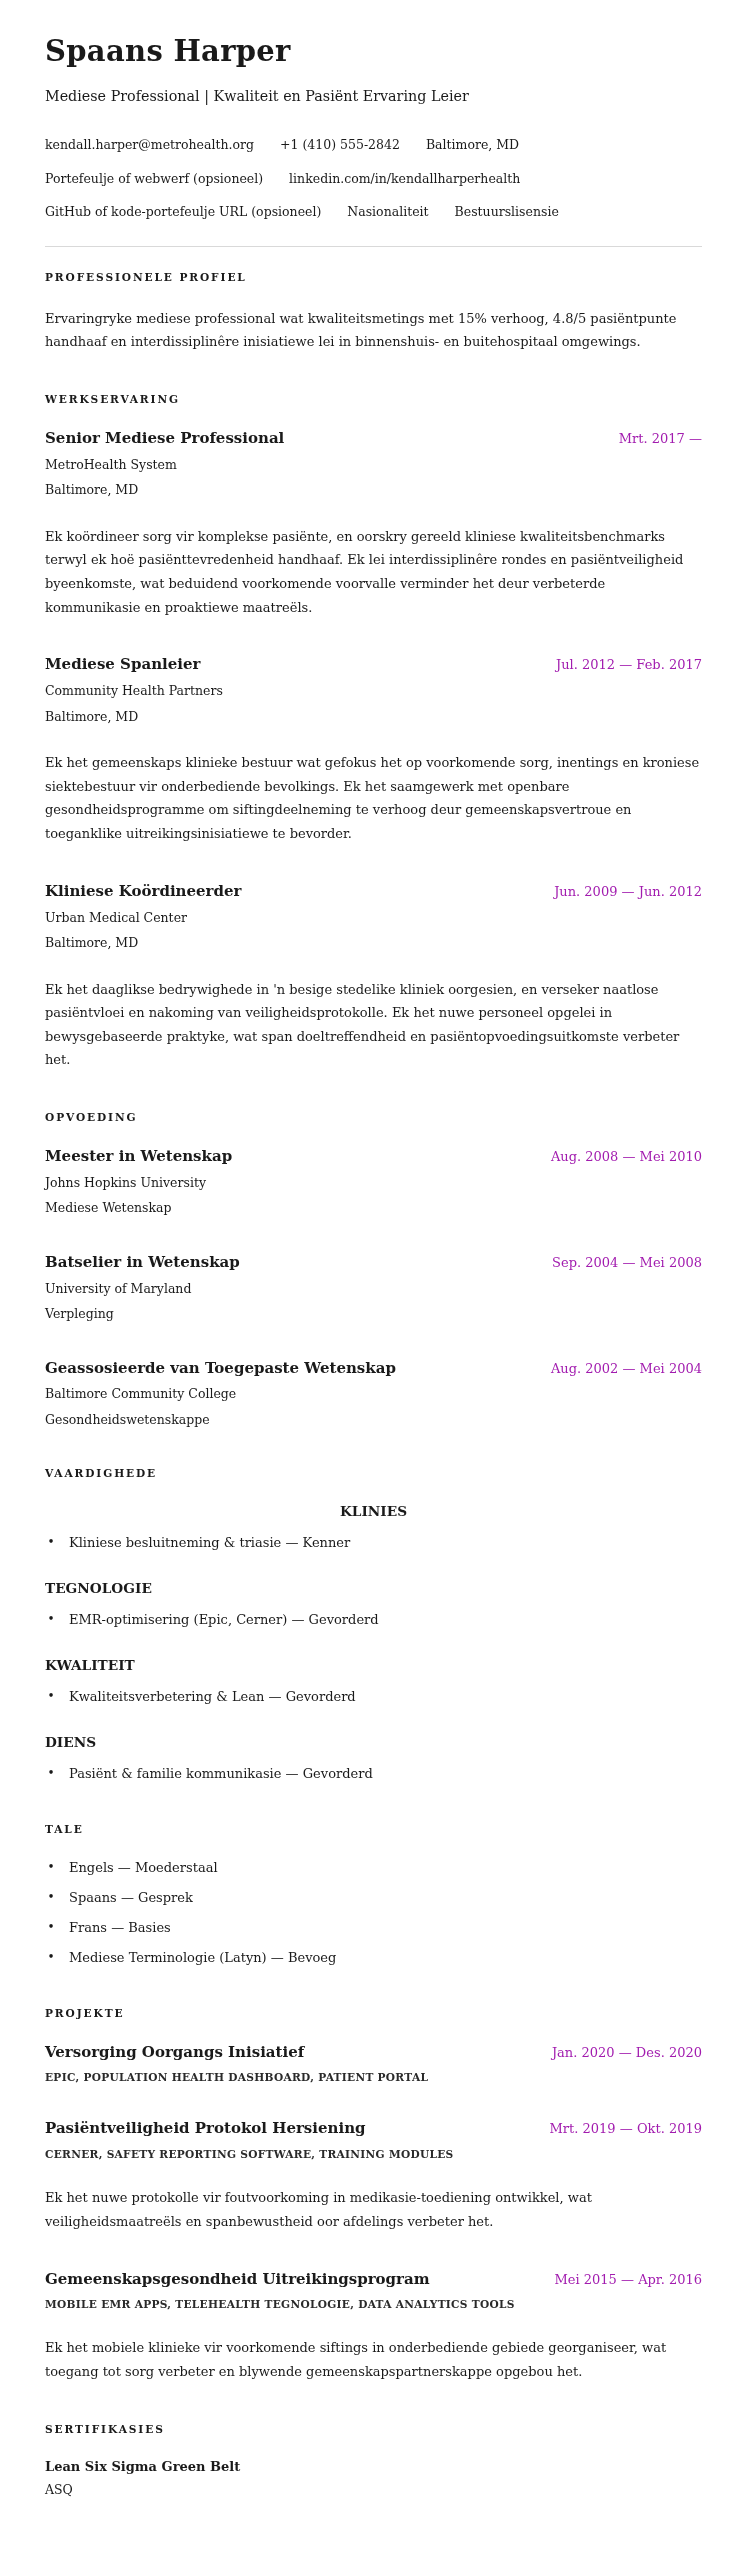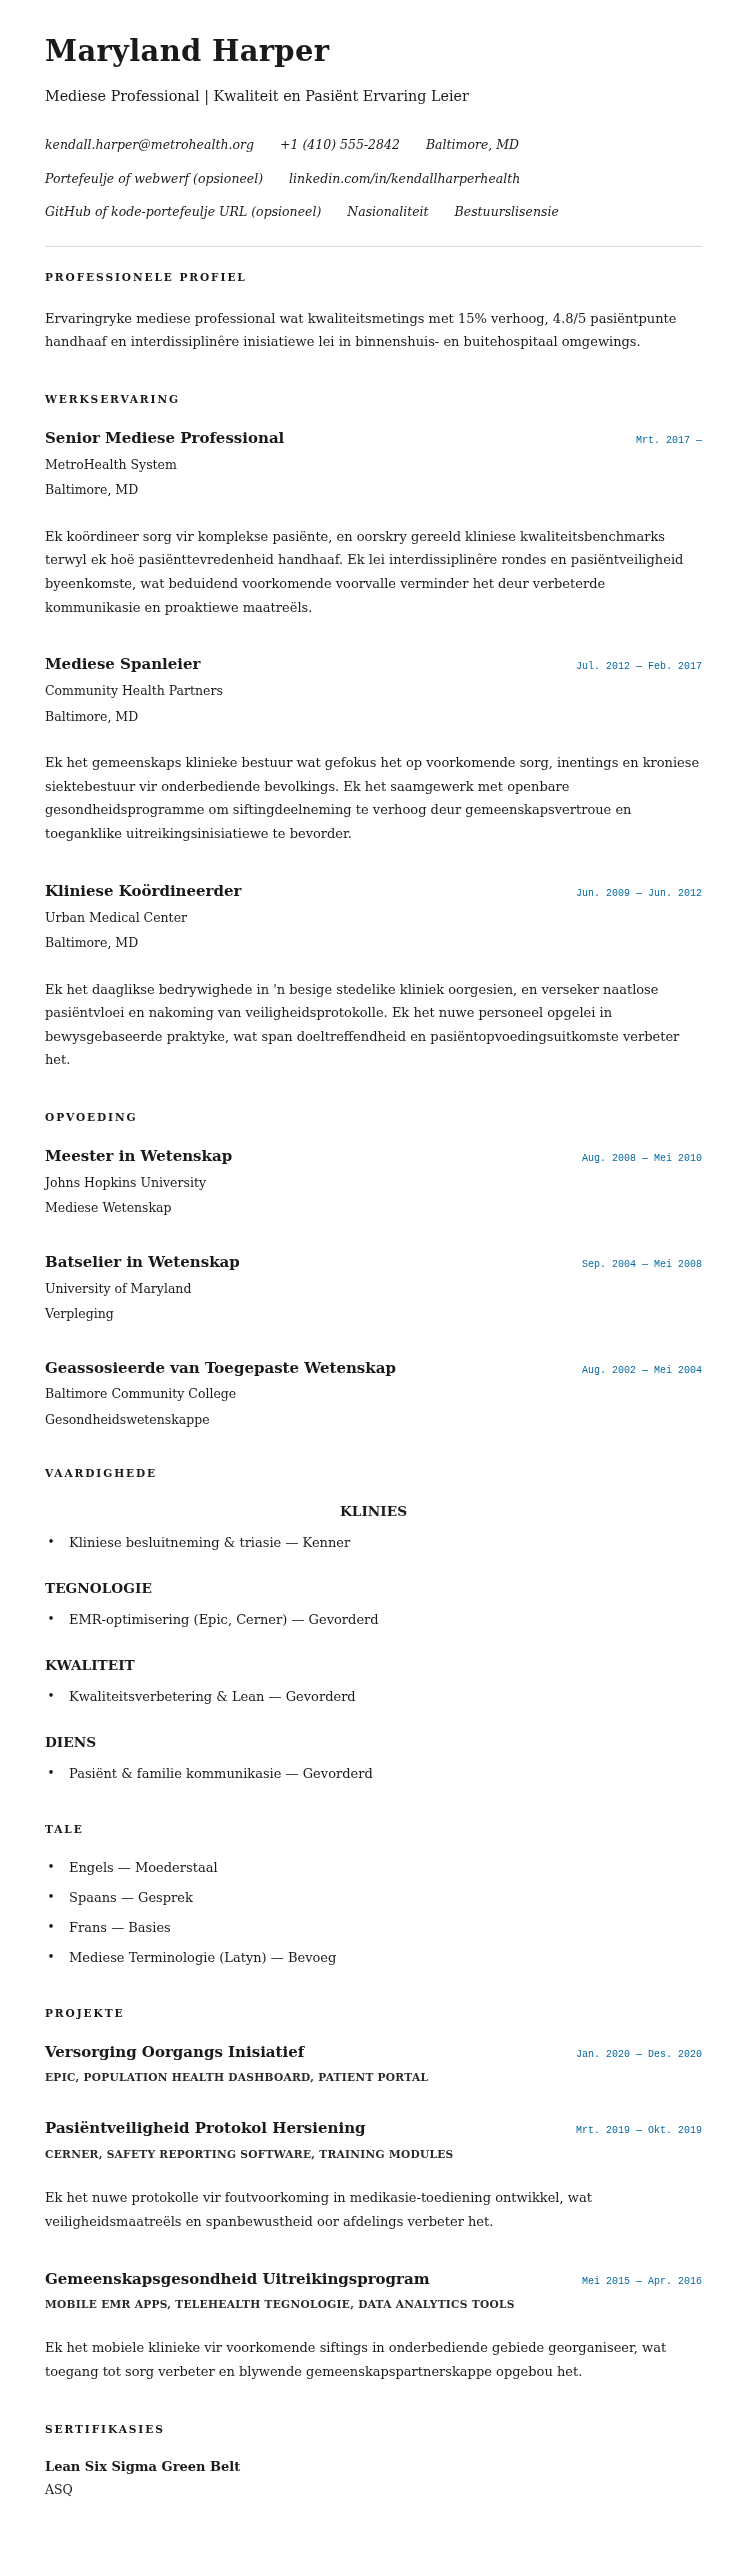--- a/index.html
+++ b/index.html
@@ -27,21 +27,20 @@
     font-size: 14.3px;
     margin: 0 0 32px 0;
     line-height: 1.3;
   }
   .contact-row {
     display: flex;
     gap: 26px;
     font-size: 12.5px;
     margin-bottom: 17.4px;
     line-height: 1.3;
-    font-style: italic;
   }
   .rule {
     border: none;
     border-top: 1.2px solid #d9d9d9;
     margin: 25px 0 0 0;
   }
   
   .section { margin-top: 39px; }
   .section.first { margin-top: 24px; }
   .section-heading {
@@ -63,24 +62,23 @@
     justify-content: space-between;
     align-items: baseline;
   }
   .entry-title {
     font-size: 15px;
     font-weight: 700;
     margin: 0;
     line-height: 1.25;
   }
   .entry-date {
-    font-size: 10px;
+    font-size: 13px;
     white-space: nowrap;
-    color: #0369a1;
-    font-family: Liberation Mono, monospace;
+    color: #a21caf;
   }
   .entry-sub {
     font-size: 12.5px;
     margin-top: 8px;
     line-height: 1.4;
   }
   .entry-desc {
     font-size: 13px;
     line-height: 1.82;
     margin: 26px 0 0 0;
@@ -132,21 +130,21 @@
     font-size: 12.5px;
     margin-top: 6.2px;
   }
 </style>
 </head>
 <body>
 
 <div class="page">
 
   <header>
-    <h1 class="name">Maryland Harper</h1>
+    <h1 class="name">Spaans Harper</h1>
     <div class="subtitle">Mediese Professional | Kwaliteit en Pasiënt Ervaring Leier</div>
 
     <div class="contact-row">
       <span>kendall.harper@metrohealth.org</span>
       <span>+1 (410) 555-2842</span>
       <span>Baltimore, MD</span>
     </div>
     <div class="contact-row">
       <span>Portefeulje of webwerf (opsioneel)</span>
       <span>linkedin.com/in/kendallharperhealth</span>

